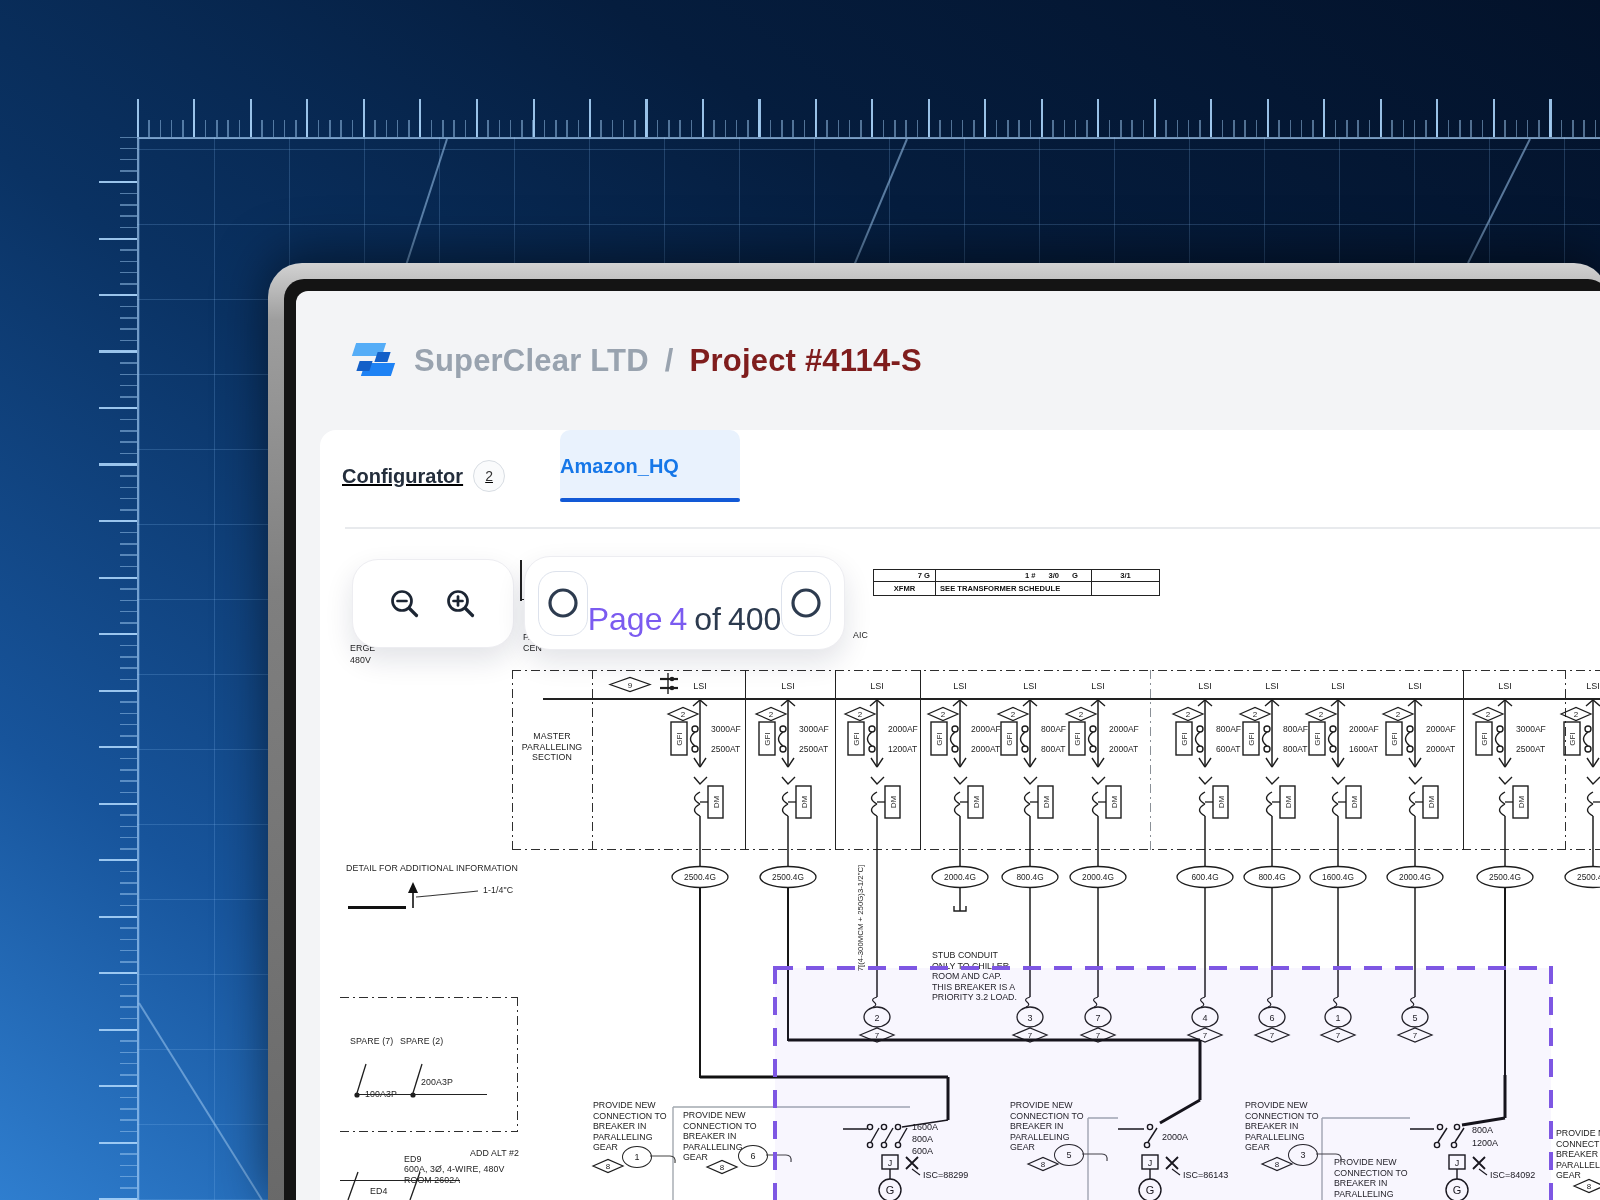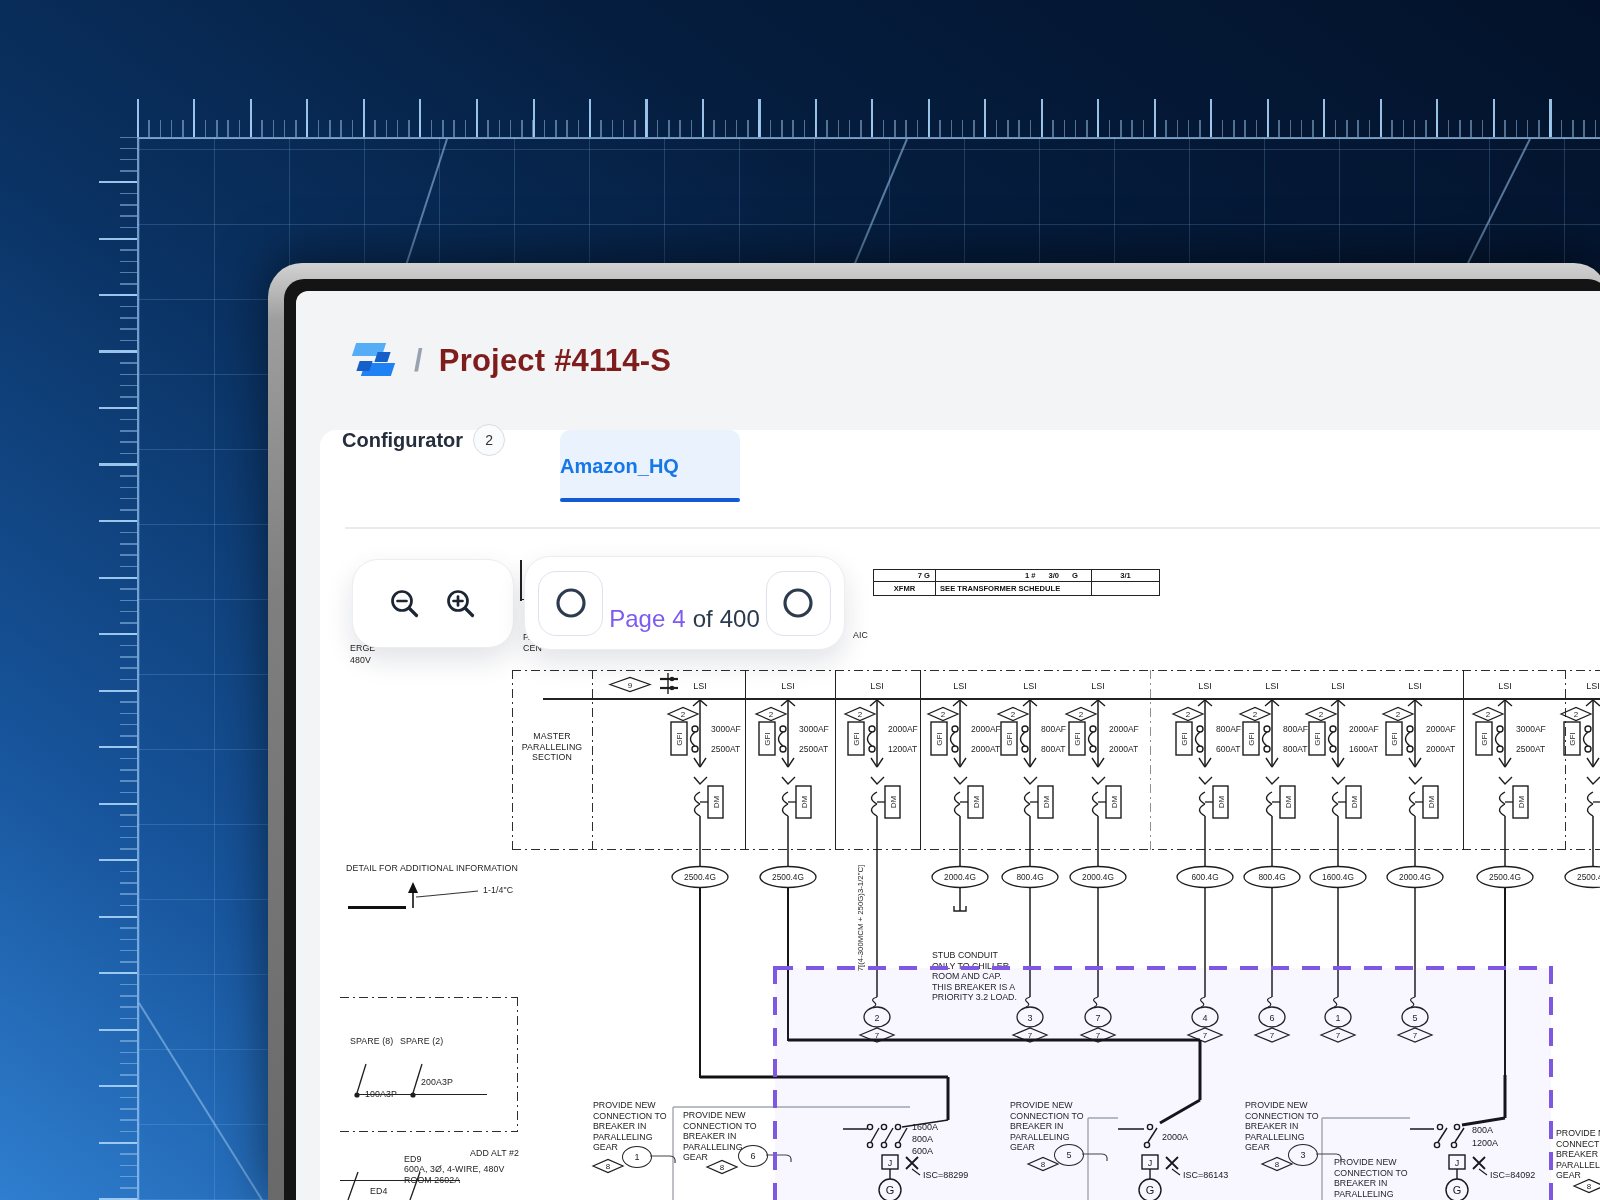--- a/index.html
+++ b/index.html
@@ -24,33 +24,33 @@
   #bezel{position:absolute;left:284px;top:279px;width:1324px;height:929px;border-radius:20px 20px 0 0;background:#141414;}
   #screen{position:absolute;left:296px;top:291px;width:1304px;height:909px;border-radius:12px 0 0 0;background:#f3f4f6;overflow:hidden;}
   #page-abs{position:absolute;left:-296px;top:-291px;width:1600px;height:1200px;}
   #card{position:absolute;left:320px;top:430px;width:1280px;height:770px;background:#ffffff;border-radius:16px 0 0 0;}
   
   #brandrow{position:absolute;left:350px;top:337px;display:flex;align-items:center;gap:16px;}
   #logo{width:48px;height:48px;position:relative;}
   .ttl{font-size:31px;font-weight:bold;letter-spacing:.2px;}
   .ttl-gray{color:#99a3af;} .ttl-dark{color:#7f1d1d;}
   .tab{position:absolute;display:flex;align-items:center;gap:10px;}
-  #tab-config{left:342px;top:424px;}
+  #tab-config{left:342px;top:460px;text-decoration:underline;}
   #tab-config .lbl{font-size:20px;font-weight:bold;color:#242e3c;cursor:pointer;}
   .badge{width:30px;height:30px;border-radius:50%;border:1.5px solid #d8dde3;background:#fafbfc;display:flex;align-items:center;justify-content:center;font-size:14px;color:#333;}
   #tab-active{left:560px;top:430px;width:180px;height:72px;background:#e9f2fd;border-radius:10px 10px 0 0;display:flex;align-items:center;justify-content:flex-start;}
   #tab-active .lbl{font-size:20px;font-weight:bold;color:#1677e8;}
   #tab-underline{position:absolute;left:560px;top:498px;width:180px;height:4px;background:#1259d6;border-radius:2px;}
   #tabs-divider{position:absolute;left:345px;top:527px;width:1255px;height:2px;background:#e8eaed;}
   
   .pill{position:absolute;background:#fff;border:1.5px solid #ededf1;border-radius:26px;box-shadow:0 12px 28px rgba(15,25,55,.12);z-index:30;}
   #zoom-pill{left:352px;top:559px;width:160px;height:87px;display:flex;align-items:center;justify-content:center;gap:22px;}
   #page-pill{left:524px;top:556px;width:321px;height:94px;display:flex;align-items:center;justify-content:space-between;padding:0 13px;box-sizing:border-box;}
   .sqbtn{width:63px;height:63px;border-radius:18px;border:1.6px solid #dde2ec;background:#fff;display:flex;align-items:center;justify-content:center;cursor:pointer;}
-  .pagetxt{font-size:24px;color:#2c3a4e;display:flex;gap:7px;margin-top:32px;}
+  .pagetxt{font-size:32px;color:#2c3a4e;display:flex;gap:7px;margin-top:32px;}
   .pagetxt .cur{color:#7b5bf0;}
   .icbtn{cursor:pointer;display:flex;}
   
   #draw{position:absolute;inset:0;z-index:1;font-family:"Liberation Sans",sans-serif;color:#1d1d1d;}
   #draw svg{position:absolute;pointer-events:none;}
   .cad{position:absolute;font-size:8.8px;color:#1d1d1d;white-space:pre;letter-spacing:.1px;}
   .sl{position:absolute;background:#222;}
   .bold{position:absolute;background:#111;}
   .ddh{position:absolute;height:1.4px;background:repeating-linear-gradient(90deg,#2e2e2e 0 9px,transparent 9px 13px,#2e2e2e 13px 15px,transparent 15px 19px);}
   .ddv{position:absolute;width:1.4px;background:repeating-linear-gradient(180deg,#2e2e2e 0 9px,transparent 9px 13px,#2e2e2e 13px 15px,transparent 15px 19px);}
@@ -125,21 +125,21 @@
       <polygon points="15,2 10,13 20,13" fill="#111"></polygon>
       <line x1="15" y1="12" x2="15" y2="28" stroke="#111" stroke-width="1.6"></line>
       <path d="M18,17 Q30,16 80,11" fill="none" stroke="#333" stroke-width="1.1"></path>
     </svg>
     <div class="bold" style="left:348px;top:906px;width:58px;height:3px;"></div>
     <div class="cad" style="left:483px;top:885px;">1-1/4"C</div>
 
     <div class="ddh" style="left:340px;top:997px;width:178px;"></div>
     <div class="ddv" style="left:517px;top:997px;height:135px;"></div>
     <div class="ddh" style="left:340px;top:1131px;width:178px;"></div>
-    <div class="cad" style="left:350px;top:1036px;">SPARE (8)</div>
+    <div class="cad" style="left:350px;top:1036px;">SPARE (7)</div>
     <div class="cad" style="left:400px;top:1036px;">SPARE (2)</div>
     <svg style="left:340px;top:1050px;" width="180" height="52" viewBox="0 0 180 52">
       <line x1="17" y1="43" x2="26" y2="14" stroke="#1d1d1d" stroke-width="1.3"></line>
       <line x1="73" y1="43" x2="82" y2="14" stroke="#1d1d1d" stroke-width="1.3"></line>
       <circle cx="17" cy="45" r="2.6" fill="#1d1d1d"></circle>
           <circle cx="73" cy="45" r="2.6" fill="#1d1d1d"></circle>
     </svg>
     <div class="cad" style="left:365px;top:1077px;margin-top:12px;">100A3P</div>
     <div class="cad" style="left:421px;top:1077px;">200A3P</div>
     <div class="sl" style="left:357px;top:1094px;width:130px;height:1.4px;"></div>
@@ -599,20 +599,21 @@
   <div class="seldash-v" style="left:773px;top:966px;height:234px;"></div>
   <div class="seldash-v" style="left:1549px;top:966px;height:234px;"></div>
 
   <div id="brandrow">
     <div id="logo">
       <div class="abs" style="left:4px;top:6px;width:30px;height:13px;background:#55adf7;transform:skewX(-18deg);"></div>
       <div class="abs" style="left:26px;top:15px;width:13px;height:10px;background:#1460c8;transform:skewX(-18deg);"></div>
       <div class="abs" style="left:13px;top:26px;width:30px;height:13px;background:#1e82f4;transform:skewX(-18deg);"></div>
       <div class="abs" style="left:8px;top:24px;width:13px;height:10px;background:#1460c8;transform:skewX(-18deg);"></div>
     </div>
+    <span class="ttl ttl-gray">SuperClear LTD</span>
     <span class="ttl ttl-gray">/</span>
     <span class="ttl ttl-dark">Project #4114-S</span>
   </div>
 
   <div class="tab" id="tab-config">
     <span class="lbl">Configurator</span>
     <span class="badge">2</span>
   </div>
   <div class="tab" id="tab-active">
     <span class="lbl">Amazon_HQ</span>

